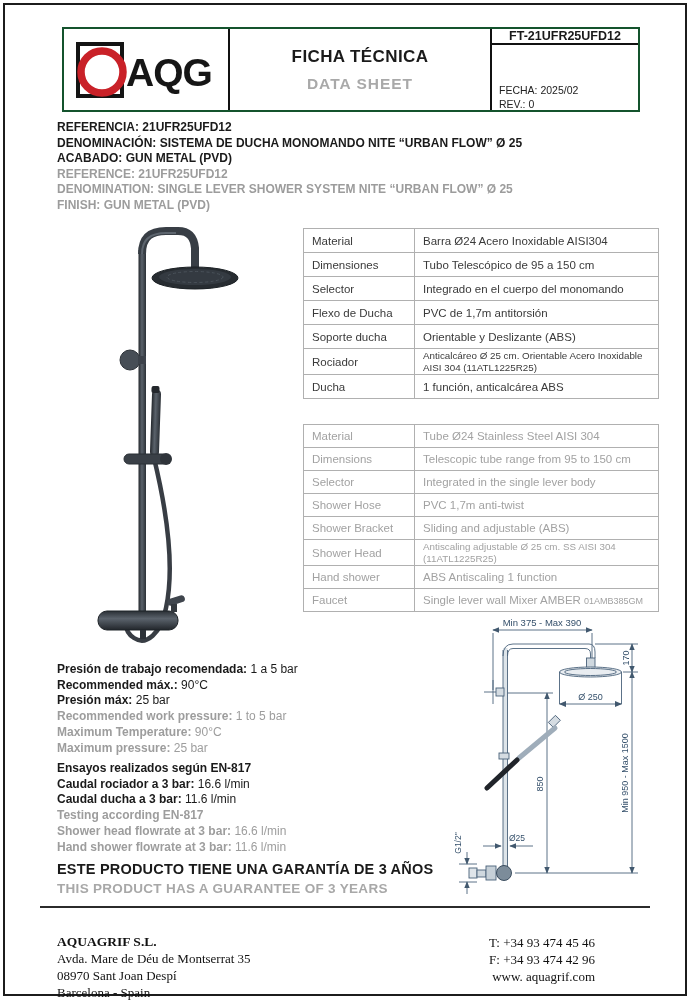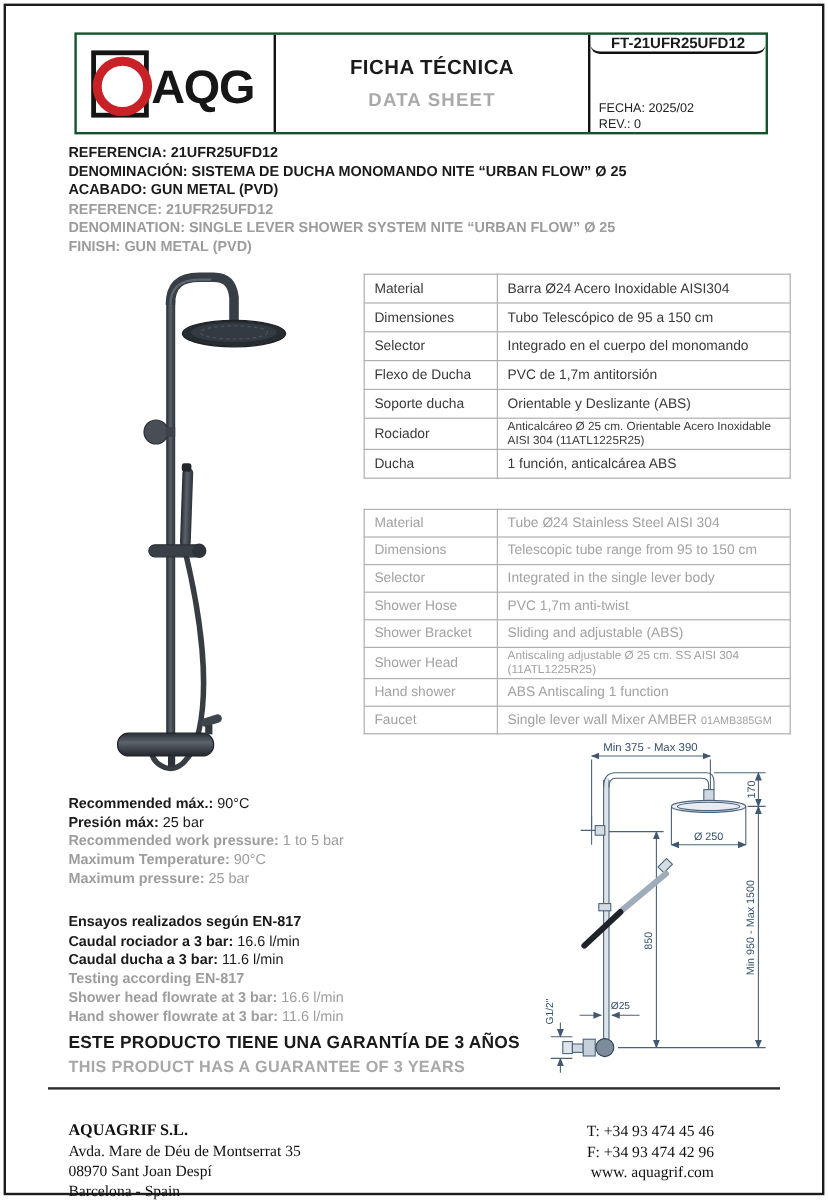--- a/index.html
+++ b/index.html
@@ -8,21 +8,21 @@
   .page-border{position:absolute;left:3px;top:3px;right:3px;bottom:4px;border:2px solid #1c1c1c;pointer-events:none;}
 
   
   .hdr{position:absolute;left:62px;top:27px;width:578px;height:85px;border:2px solid #14532d;display:flex;box-sizing:border-box;background:#fff;}
   .hdr-logo{flex:0 0 164px;border-right:2px solid #111;display:flex;align-items:center;justify-content:center;}
   .hdr-title{flex:1;border-right:2px solid #111;display:flex;flex-direction:column;align-items:center;justify-content:center;}
   .title-es{font-size:17px;font-weight:bold;color:#1a1a1a;letter-spacing:.4px;}
   .title-en{font-size:15.5px;font-weight:bold;color:#a9a9a9;letter-spacing:1px;margin-top:8px;}
   .hdr-right{flex:0 0 146px;display:flex;flex-direction:column;}
   .hdr-code{height:46px;border-bottom:2px solid #111;display:flex;align-items:center;justify-content:center;
-            font-size:12.5px;font-weight:bold;color:#1a1a1a;border-radius:21px;}
+            font-size:12.5px;font-weight:bold;color:#1a1a1a;}
   .hdr-meta{flex:1;padding:14px 7px;font-size:10.5px;color:#222;line-height:14px;margin-top:24px;}
 
   
   .refblock{position:absolute;left:57px;top:120px;width:600px;font-size:12px;font-weight:bold;line-height:15.6px;}
   .refblock .es{color:#1a1a1a;}
   .refblock .en{color:#9c9c9c;}
 
   
   table.spec{position:absolute;left:303px;width:356px;border-collapse:collapse;table-layout:fixed;}
   table.spec td{border:1px solid #b0b0b0;padding:1px 6px 1px 8px;vertical-align:middle;}
@@ -194,20 +194,21 @@
           <td>ABS Antiscaling 1 function</td>
         </tr>
     <tr>
           <td class="lbl">Faucet</td>
         <td><span>Single lever wall Mixer AMBER </span><span class="code-small">01AMB385GM</span></td>
         </tr>
   </tbody>
     </table>
 
   <div class="tblock" style="top:662px;">
+    <div class="es"><b>Presión de trabajo recomendada:</b><span> 1 a 5 bar</span></div>
     <div class="es"><b>Recommended máx.:</b><span> 90°C</span></div>
     <div class="es"><b>Presión máx:</b><span> 25 bar</span></div>
     <div class="en"><b>Recommended work pressure:</b><span> 1 to 5 bar</span></div>
     <div class="en"><b>Maximum Temperature:</b><span> 90°C</span></div>
     <div class="en"><b>Maximum pressure:</b><span> 25 bar</span></div>
   </div>
 
   <div class="tblock" style="top:761px;">
     <div class="es"><b>Ensayos realizados según EN-817</b></div>
     <div class="es"><b>Caudal rociador a 3 bar:</b><span> 16.6 l/min</span></div>

